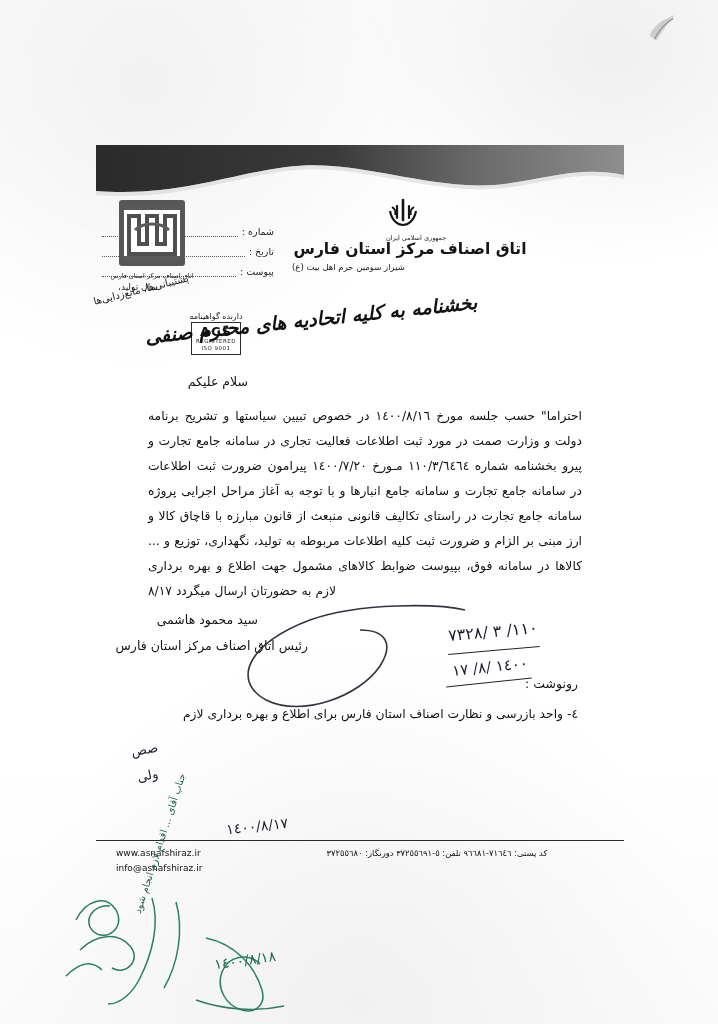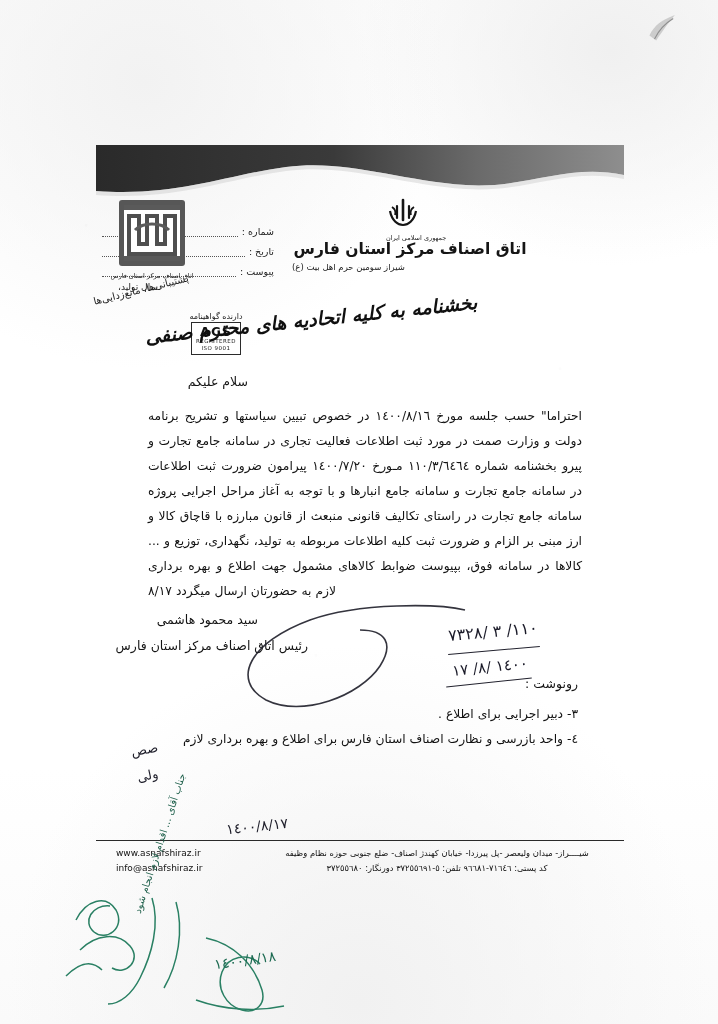--- a/index.html
+++ b/index.html
@@ -529,35 +529,33 @@
   <div class="hw-underline"></div>
   <div class="hw-regdate">١٤٠٠ /٨/ ١٧</div>
   <div class="hw-underline2"></div>
 
   <svg class="pen-loop" viewBox="0 0 260 120">
     <path d="M255 10 C230 4, 150 2, 100 20 C40 42, 20 80, 56 100 C92 118, 150 96, 170 66 C184 44, 176 30, 150 30" stroke="#23232e" stroke-width="1.6" fill="none" opacity=".92"></path>
   </svg>
 
   <div class="cc-title">رونوشت :</div>
   <div class="cc-list">
-    <div class="cc-item">٣- دبیر اجرایی برای اطلاع .</div>
     <div class="cc-item">٤- واحد بازرسی و نظارت اصناف استان فارس برای اطلاع و بهره برداری لازم</div>
   </div>
 
   <div class="hw-small1">صص</div>
   <div class="hw-small2">ولی</div>
   <div class="hw-footdate">١٤٠٠/٨/١٧</div>
 
   <div class="footer-rule"></div>
   <div class="footer-web">
     <div>www.asnafshiraz.ir</div>
     <div>info@asnafshiraz.ir</div>
   </div>
   <div class="footer-addr">
-    <div>شیــــراز- میدان ولیعصر -پل پیرزدا- خیابان کهندژ اصناف- ضلع جنوبی حوزه نظام وظیفه</div>
     <div>کد پستی: ٧١٦٤٦-٩٦٦٨١   تلفن: ٥-٣٧٢٥٥٦٩١   دورنگار: ٣٧٢٥٥٦٨٠</div>
   </div>
 
   <svg class="sig-green" viewBox="0 0 250 140">
     <g stroke="#1f7a5c" fill="none" stroke-width="1.5" opacity=".95">
       <path d="M20 40 C30 20, 50 14, 60 30 C70 48, 50 62, 38 52 C26 42, 36 24, 54 26"></path>
       <path d="M24 70 C40 54, 62 52, 74 66 C86 80, 70 96, 56 88"></path>
       <path d="M10 96 C24 82, 36 80, 46 90"></path>
       <path d="M96 18 C104 44, 96 74, 84 98 C76 114, 64 124, 52 124"></path>
       <path d="M120 22 C128 50, 122 84, 108 108"></path>

